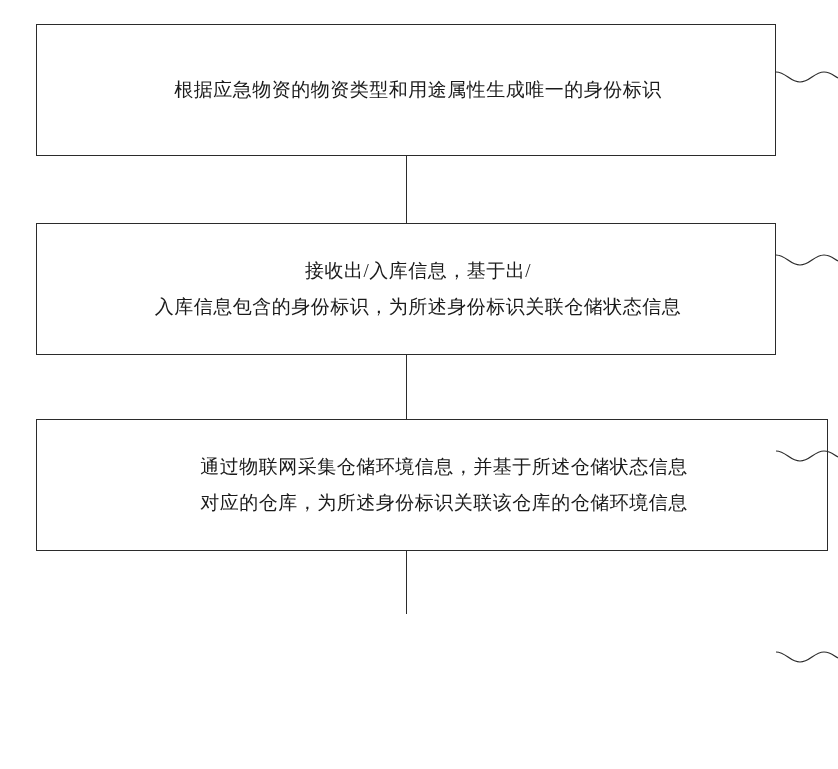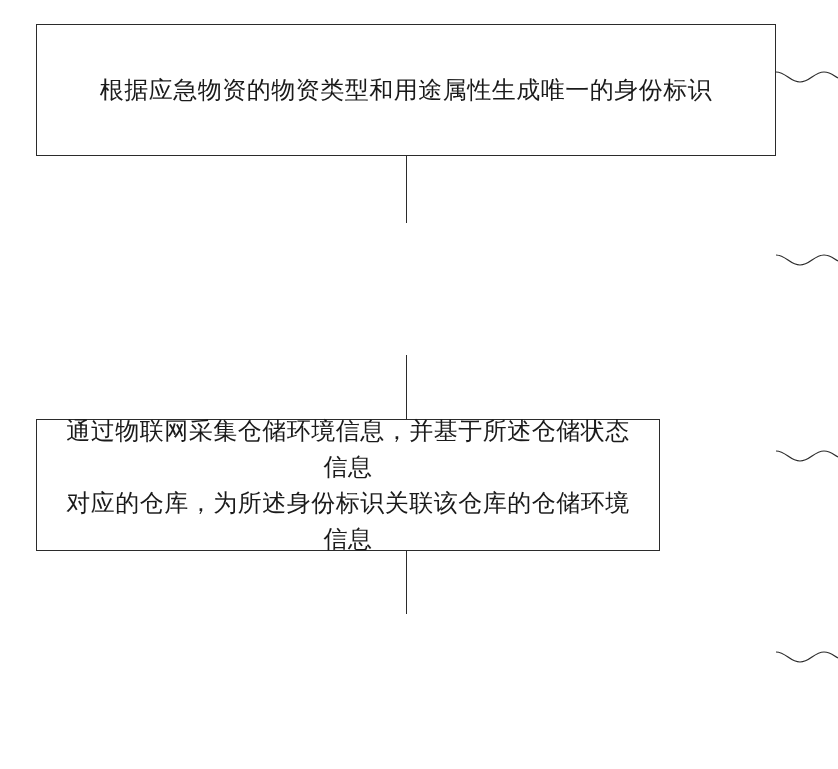--- a/index.html
+++ b/index.html
@@ -28,33 +28,34 @@
     position: absolute;
     border: 1px solid #2b2b2b;
     background: #ffffff;
     box-sizing: border-box;
     display: flex;
     align-items: center;
     justify-content: center;
   }
 
   .step-text {
-    font-size: 24px;
+    font-size: 19px;
     line-height: 36px;
     letter-spacing: 0.5px;
     text-align: center;
     white-space: pre-line;
     padding: 0 22px;
     color: #1a1a1a;
+    margin-left: 24px;
   }
 
   
   #box-1 { left: 36px;  top: 24px;  width: 740px; height: 132px; }
   #box-2 { left: 36px;  top: 223px; width: 740px; height: 132px; }
-  #box-3 { left: 36px;  top: 419px; width: 624px; height: 132px; }
+  #box-3 { left: 36px;  top: 419px; width: 792px; height: 132px; }
   #box-4 { left: 36px;  top: 614px; width: 740px; height: 114px; }
 
   
   .connector {
     position: absolute;
     width: 1px;
     background: #2b2b2b;
     left: 406px;
   }
   #conn-1 { top: 156px; height: 67px; }
@@ -79,20 +80,24 @@
 <body>
 
 <div id="flowchart">
 
   <div class="step-box" id="box-1">
     <div class="step-text">根据应急物资的物资类型和用途属性生成唯一的身份标识</div>
   </div>
 
   <div class="connector" id="conn-1"></div>
 
+  <div class="step-box" id="box-2">
+    <div class="step-text">接收出/入库信息，基于出/
+入库信息包含的身份标识，为所述身份标识关联仓储状态信息</div>
+  </div>
 
   <div class="connector" id="conn-2"></div>
 
   <div class="step-box" id="box-3">
     <div class="step-text">通过物联网采集仓储环境信息，并基于所述仓储状态信息
 对应的仓库，为所述身份标识关联该仓库的仓储环境信息</div>
   </div>
 
   <div class="connector" id="conn-3"></div>
 

